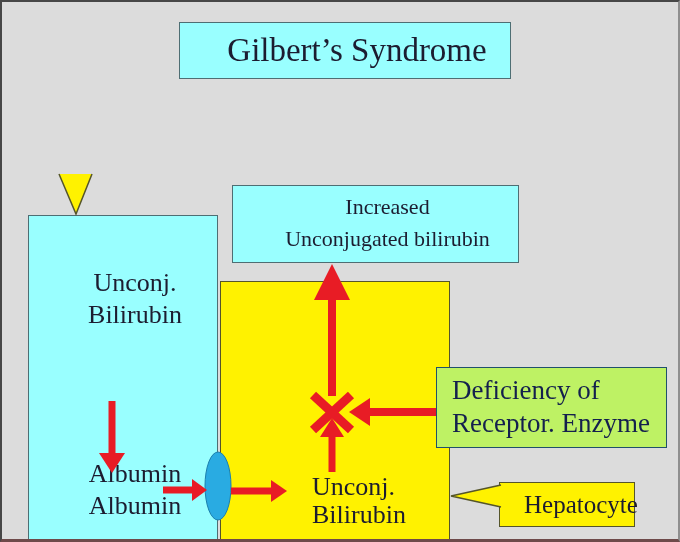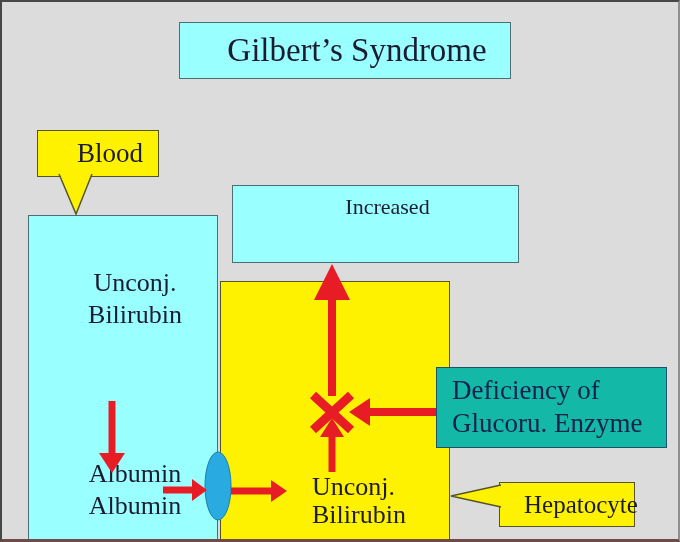--- a/index.html
+++ b/index.html
@@ -12,21 +12,21 @@
     border-right:2px solid #8f8f8f;
     border-bottom:3px solid #6e4a4a;
     box-sizing:border-box;
     overflow:hidden;
     font-family:"Liberation Serif", serif;
     color:#1c1c30;
   }
   .abs{position:absolute;box-sizing:border-box;padding-left:24px;}
   .cyan-box{background:#99ffff;border:1px solid #4e6e73;}
   .yellow-box{background:#fff200;border:1px solid #55552a;}
-  .blue-box{background:#14b8a6;border:1px solid #20506b;}
+  .blue-box{background:#bef264;border:1px solid #20506b;}
   .center{text-align:center;}
   .line{display:block;white-space:nowrap;}
 
   #title-box{left:177px;top:20px;width:332px;height:57px;
     display:flex;align-items:center;justify-content:center;
     font-size:33px;}
   #blood-label{left:35px;top:128px;width:122px;height:47px;
     display:flex;align-items:center;justify-content:center;
     font-size:27px;}
   #blood-box{left:26px;top:213px;width:190px;height:329px;}
@@ -69,31 +69,29 @@
     <div id="hep-unconj-block" class="abs">
       <span class="line">Unconj.</span>
       <span class="line">Bilirubin</span>
     </div>
   </div>
 
   <div id="title-box" class="abs cyan-box">
     <span>Gilbert’s Syndrome</span>
   </div>
 
-  <div id="blood-label" class="abs yellow-box">
-    <span>Blood</span>
-  </div>
 
   <div id="increased-box" class="abs cyan-box center">
     <span class="line">Increased</span>
+    <span class="line">Unconjugated bilirubin</span>
   </div>
 
   <div id="deficiency-box" class="abs blue-box">
     <span class="line">Deficiency of</span>
-    <span class="line">Glucoru. Enzyme</span>
+    <span class="line">Receptor. Enzyme</span>
   </div>
 
   <div id="hepatocyte-label" class="abs yellow-box">
     <span>Hepatocyte</span>
   </div>
 
   <svg id="overlay" viewBox="0 0 680 539">
 
     <path d="M57,172 L90,172 L74,212 Z" fill="#fff200"></path>
     <path d="M57,172 L74,212 L90,172" fill="none" stroke="#55552a" stroke-width="1.5"></path>

